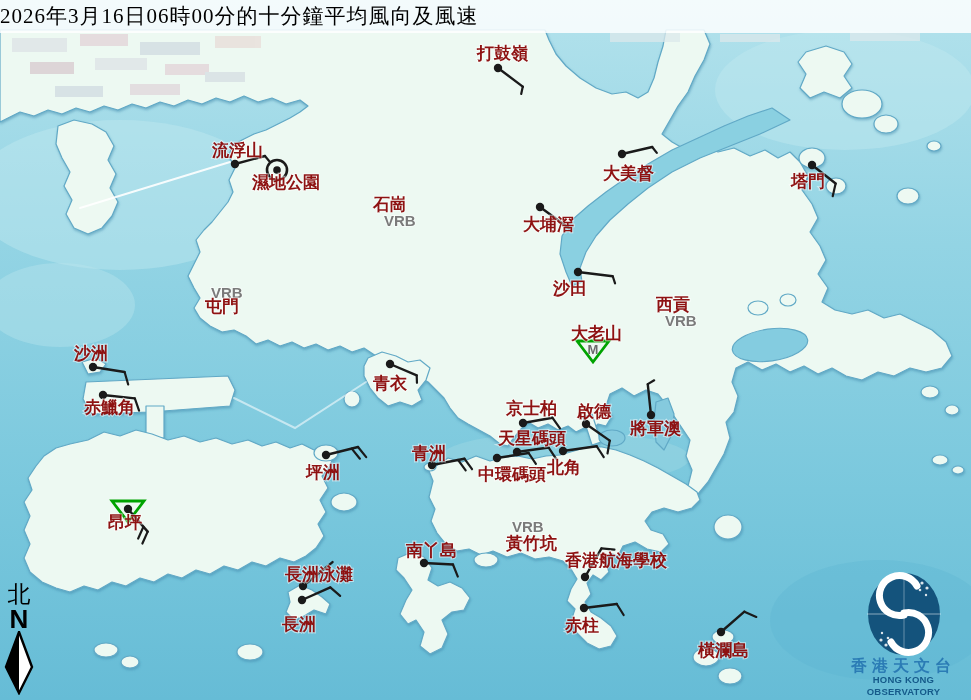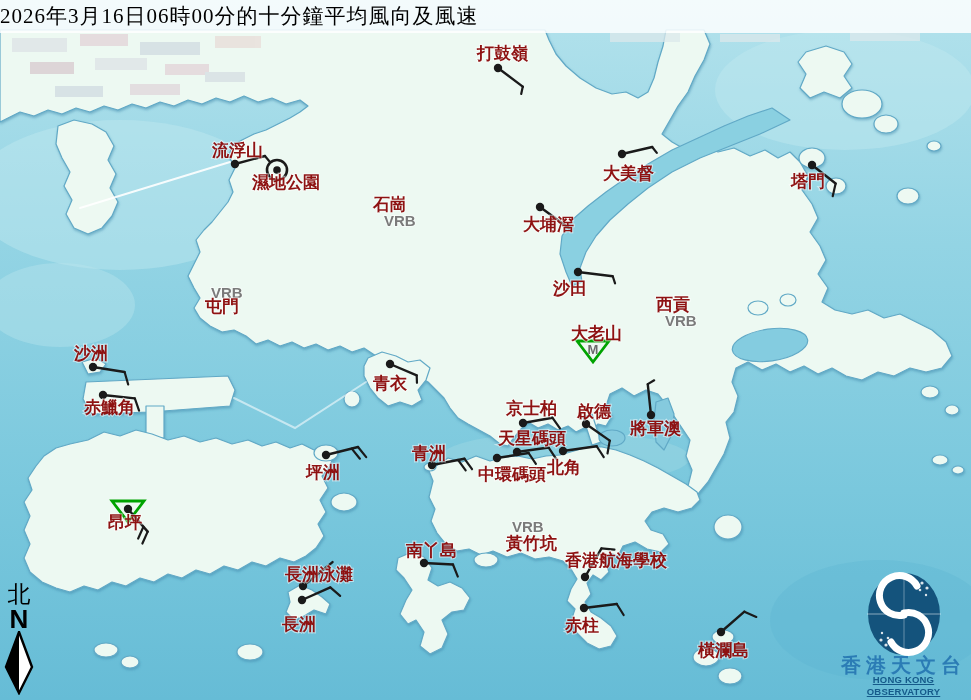--- a/index.html
+++ b/index.html
@@ -12,24 +12,24 @@
     color:#000;letter-spacing:1px;white-space:nowrap;z-index:30;}
   .st-label{font-family:"Liberation Serif",serif;font-size:17px;font-weight:600;
     fill:#8e1212;paint-order:stroke;stroke:rgba(255,255,255,.55);stroke-width:2px;}
   .vrb-text{font-family:"Liberation Sans",sans-serif;font-size:15px;font-weight:bold;
     fill:#7a7a7a;paint-order:stroke;stroke:rgba(255,255,255,.5);stroke-width:2px;}
   .m-text{font-family:"Liberation Sans",sans-serif;font-size:13px;font-weight:bold;fill:#6b6b6b;}
   .compass{position:absolute;left:2px;top:583px;width:34px;text-align:center;z-index:25;}
   .compass .hanzi{font-family:"Liberation Serif",serif;font-size:23px;line-height:24px;color:#000;}
   .compass .letter{font-family:"Liberation Sans",sans-serif;font-size:26px;line-height:24px;font-weight:bold;color:#000;}
   .hko-logo{position:absolute;right:2px;bottom:2px;width:131px;text-align:center;z-index:25;}
-  .hko-logo .zh{font-family:"Liberation Serif",serif;font-size:20px;font-weight:bold;
+  .hko-logo .zh{font-family:"Liberation Serif",serif;font-size:16px;font-weight:bold;
     color:#2b7cb5;letter-spacing:5px;line-height:17px;}
   .hko-logo .en{font-family:"Liberation Sans",sans-serif;font-size:9.5px;font-weight:bold;
-    color:#155a8a;letter-spacing:.2px;line-height:12px;text-decoration:underline;}
+    color:#155a8a;letter-spacing:.2px;line-height:12px;}
 </style>
 </head>
 <body>
 
 <div id="stage">
 
 <svg id="map-svg" width="971" height="700" viewBox="0 0 971 700">
   <defs>
     <linearGradient id="sea" x1="0" y1="0" x2="0" y2="1">
       <stop offset="0" stop-color="#b3e2ec"></stop>

